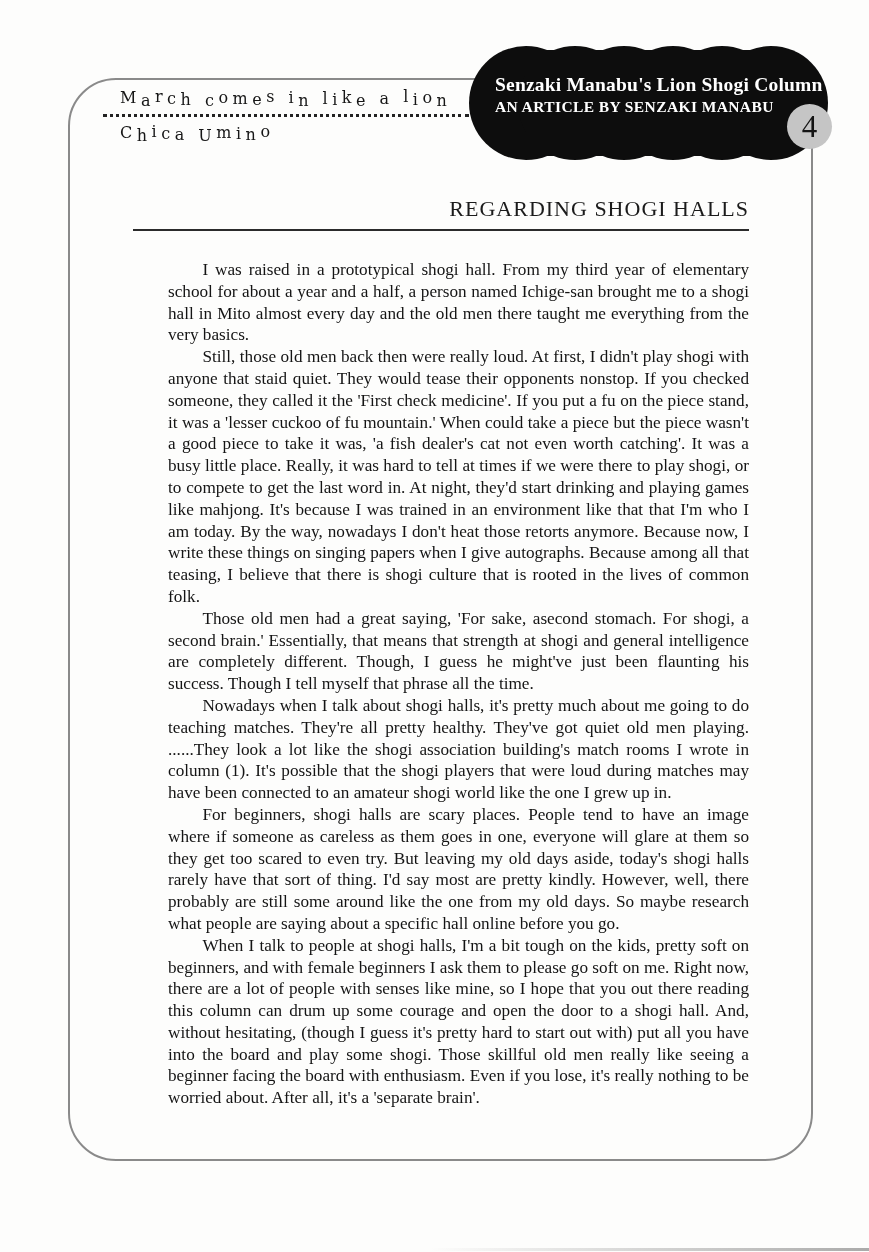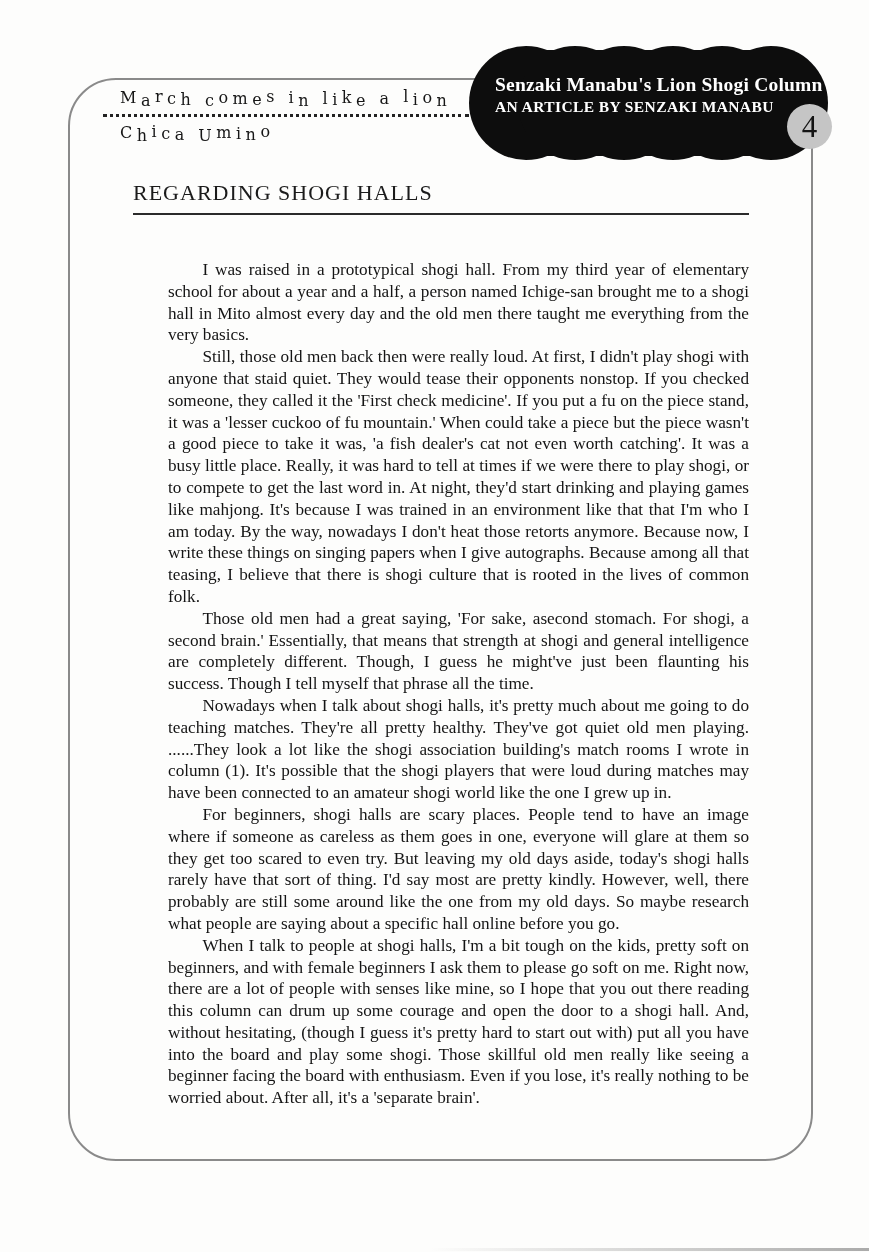--- a/index.html
+++ b/index.html
@@ -51,21 +51,21 @@
     white-space:nowrap;
   }
   .page-circle{
     position:absolute; left:319px; top:62px; width:45px; height:45px;
     border-radius:50%;
     background:var(--page_circle);
     display:flex; align-items:center; justify-content:center;
     font-size:31px; color:#141414; font-family:"Liberation Serif", serif;
   }
   
-  .article-title-block{ position:absolute; left:133px; top:180px; width:616px; text-align:left; }
+  .article-title-block{ position:absolute; left:133px; top:196px; width:616px; text-align:right; }
   .article-title{
     font-size:22px; letter-spacing:1px; color:#1b1b1b; font-weight:500;
   }
   .title-rule{ border:none; border-top:2.5px solid var(--rule); margin-top:7px; width:616px; }
   .article-body{
     position:absolute; left:133px; top:259px; width:616px;
     font-size:17.2px; line-height:21.8px;
     text-align:justify;
   }
   .article-body p{ text-indent:2em;margin-left:35px; }

